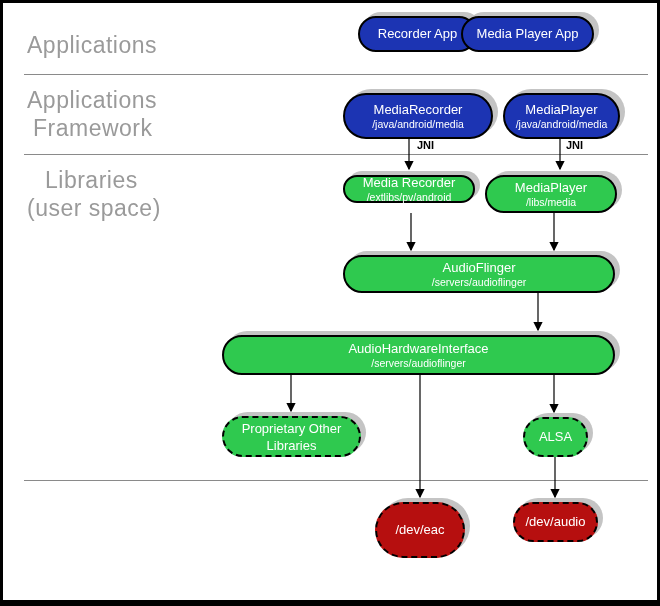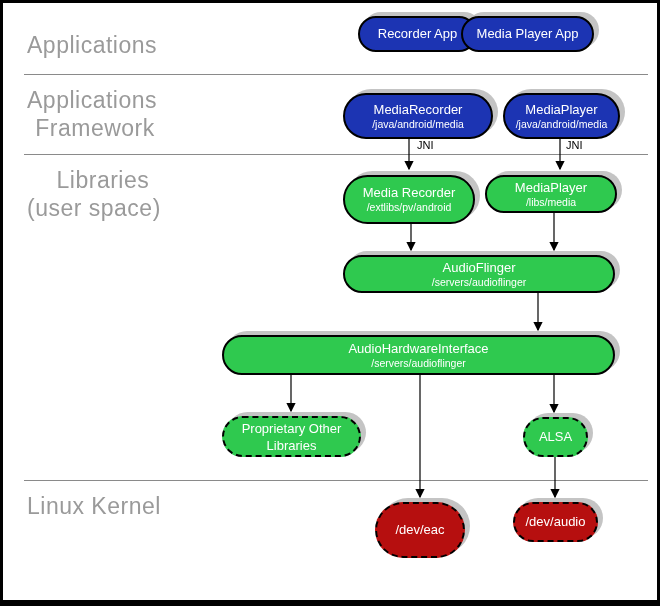--- a/index.html
+++ b/index.html
@@ -15,34 +15,34 @@
     position:relative;width:660px;height:606px;background:#ffffff;
     font-family:"Liberation Sans","DejaVu Sans",sans-serif;overflow:hidden;
   }
   .frame{
     position:absolute;left:0;top:0;right:0;bottom:0;box-sizing:border-box;
     border:3px solid #000;border-bottom-width:6px;pointer-events:none;z-index:10;
   }
   .divider{position:absolute;left:24px;width:624px;height:1px;background:var(--divider);}
   .layer-label{
     position:absolute;color:var(--layer-label);font-size:23px;line-height:28px;
-    white-space:nowrap;letter-spacing:0.5px;text-align:center;
+    white-space:nowrap;letter-spacing:0.5px;
   }
   .node{
     position:absolute;box-sizing:border-box;border:2px solid #000;border-radius:999px;
     display:flex;flex-direction:column;align-items:center;justify-content:center;
     color:#fff;text-align:center;box-shadow:5px -4px 0 var(--shadow);z-index:2;
   }
   .node.blue{background:var(--node-blue);}
   .node.green{background:var(--node-green);}
   .node.red{background:var(--node-red);}
   .node.dashed{border-style:dashed;}
   .nt{font-size:13px;line-height:16px;white-space:nowrap;}
   .np{font-size:10.5px;line-height:13px;white-space:nowrap;}
-  .jni{position:absolute;color:#000;font-size:11px;font-weight:normal;z-index:3;}
+  .jni{position:absolute;color:#000;font-size:11px;font-weight:bold;z-index:3;}
   svg.arrows{position:absolute;left:0;top:0;z-index:1;}
   svg.arrows line{stroke:#000;stroke-width:1.2;}
 </style>
 </head>
 <body>
 
 <div class="canvas">
   <div class="frame"></div>
 
   <div class="divider" style="top:74px"></div>
@@ -52,23 +52,20 @@
   <div class="layer-label" style="left:27px;top:31px">
     <span>Applications</span>
   </div>
   <div class="layer-label" style="left:27px;top:86px">
     <div>Applications</div>
     <div style="padding-left:6px">Framework</div>
   </div>
   <div class="layer-label" style="left:27px;top:166px">
     <div style="padding-left:18px">Libraries</div>
     <div>(user space)</div>
-  </div>
-  <div class="layer-label" style="left:27px;top:492px">
-    <span>Linux Kernel</span>
   </div>
 
   <svg class="arrows" width="660" height="606">
     <defs>
       <marker id="ah" markerWidth="9" markerHeight="9" refX="7" refY="4" orient="auto">
         <path d="M0,0 L8,4 L0,8 z" fill="#000"></path>
       </marker>
     </defs>
     <line x1="409" y1="139" x2="409" y2="169" marker-end="url(#ah)"></line>
     <line x1="560" y1="139" x2="560" y2="169" marker-end="url(#ah)"></line>
@@ -93,21 +90,21 @@
 
   <div class="node blue" style="left:343px;top:93px;width:150px;height:46px">
     <div class="nt">MediaRecorder</div>
     <div class="np">/java/android/media</div>
   </div>
   <div class="node blue" style="left:503px;top:93px;width:117px;height:46px">
     <div class="nt">MediaPlayer</div>
     <div class="np">/java/android/media</div>
   </div>
 
-  <div class="node green" style="left:343px;top:175px;width:132px;height:49px">
+  <div class="node green" style="left:343px;top:175px;width:132px;height:28px">
     <div class="nt">Media Recorder</div>
     <div class="np">/extlibs/pv/android</div>
   </div>
   <div class="node green" style="left:485px;top:175px;width:132px;height:38px">
     <div class="nt">MediaPlayer</div>
     <div class="np">/libs/media</div>
   </div>
 
   <div class="node green" style="left:343px;top:255px;width:272px;height:38px">
     <div class="nt">AudioFlinger</div>

